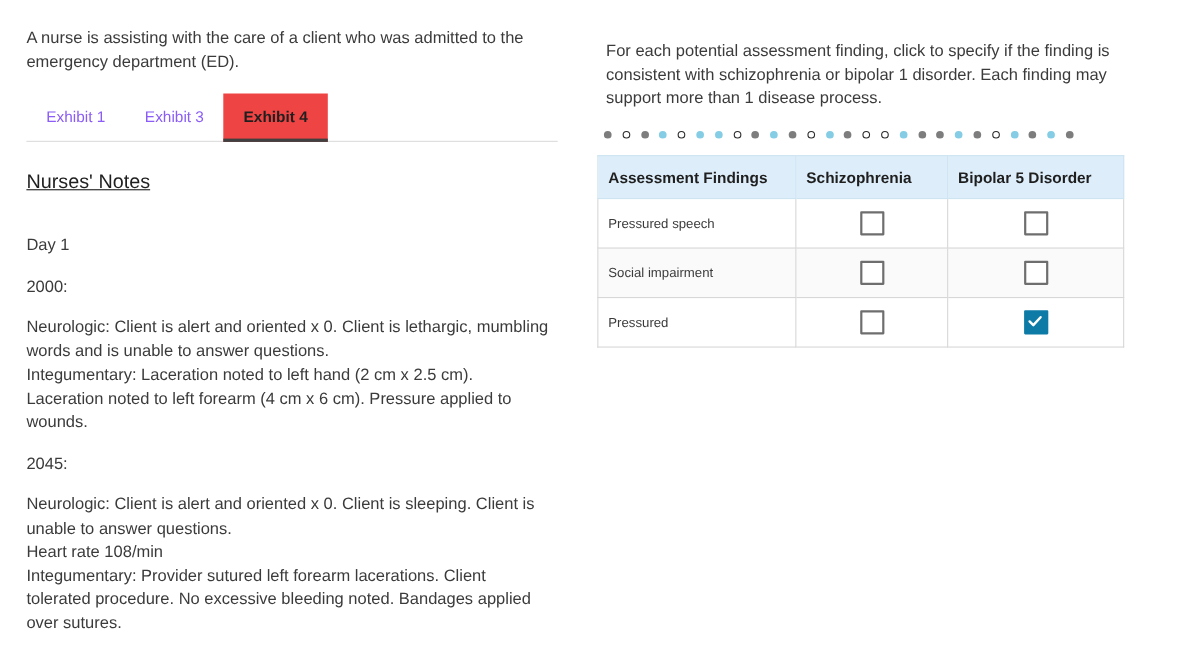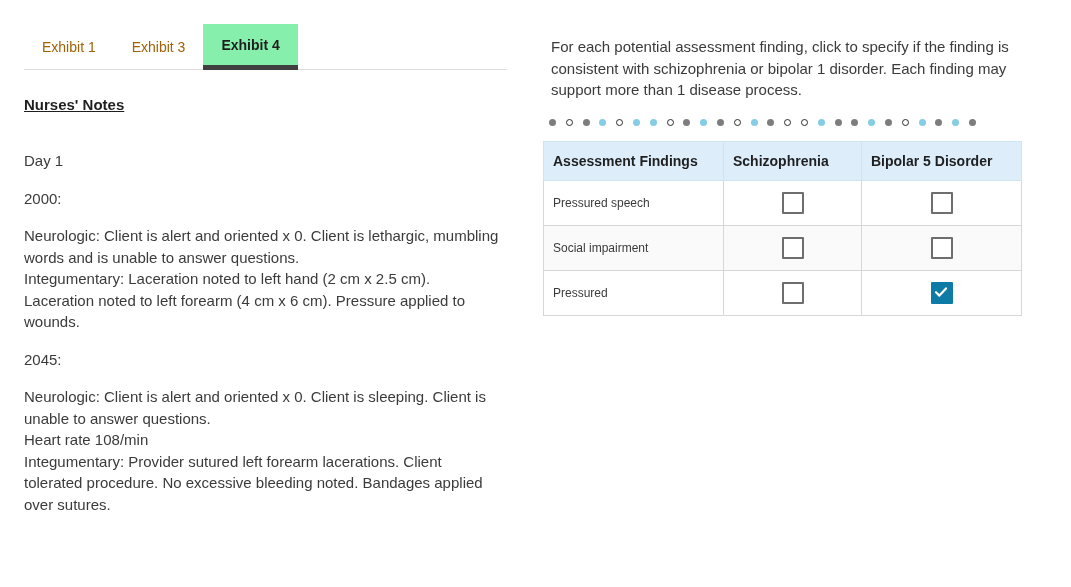--- a/index.html
+++ b/index.html
@@ -38,41 +38,41 @@
   
   .tabs {
     display: flex;
     align-items: flex-end;
     border-bottom: 1px solid #dcdcdc;
     margin-bottom: 0;
     width: 483px;
   }
   .tab {
     font-size: 14px;
-    color: #a16207;
+    color: #8b5cf6;
     padding: 12px 18px 11px 18px;
     background: transparent;
     border: none;
     border-bottom: 3px solid transparent;
     cursor: pointer;
     font-family: "Liberation Sans", sans-serif;
     line-height: 18px;
     white-space: nowrap;
     margin-bottom: -1px;
   }
   .tab.active {
     color: #1f1f1f;
     font-weight: bold;
-    background: #86efac;
-    border-bottom: 5px solid #404040;
+    background: #ef4444;
+    border-bottom: 3px solid #404040;
   }
 
   .notes-title {
-    font-size: 15px;
-    font-weight: bold;
+    font-size: 18px;
+    font-weight: normal;
     color: #1f1f1f;
     text-decoration: underline;
     margin: 26px 0 0 0;
     display: inline-block;
   }
   .notes-block {
     margin-top: 36px;
   }
   .note-line {
     font-size: 15px;
@@ -174,20 +174,21 @@
     top: 1px;
   }
 </style>
 </head>
 <body>
 
 <div class="page">
 
   <div class="left-panel">
 
+    <p class="scenario-text">A nurse is assisting with the care of a client who was admitted to the emergency department (ED).</p>
 
     <div class="tabs" id="tabs-container">
         <button class="tab">Exhibit 1</button>
         <button class="tab">Exhibit 3</button>
         <button class="tab active">Exhibit 4</button>
       </div>
 
     <div>
       <div class="notes-title">Nurses' Notes</div>
       <div class="notes-block" id="notes-container">

